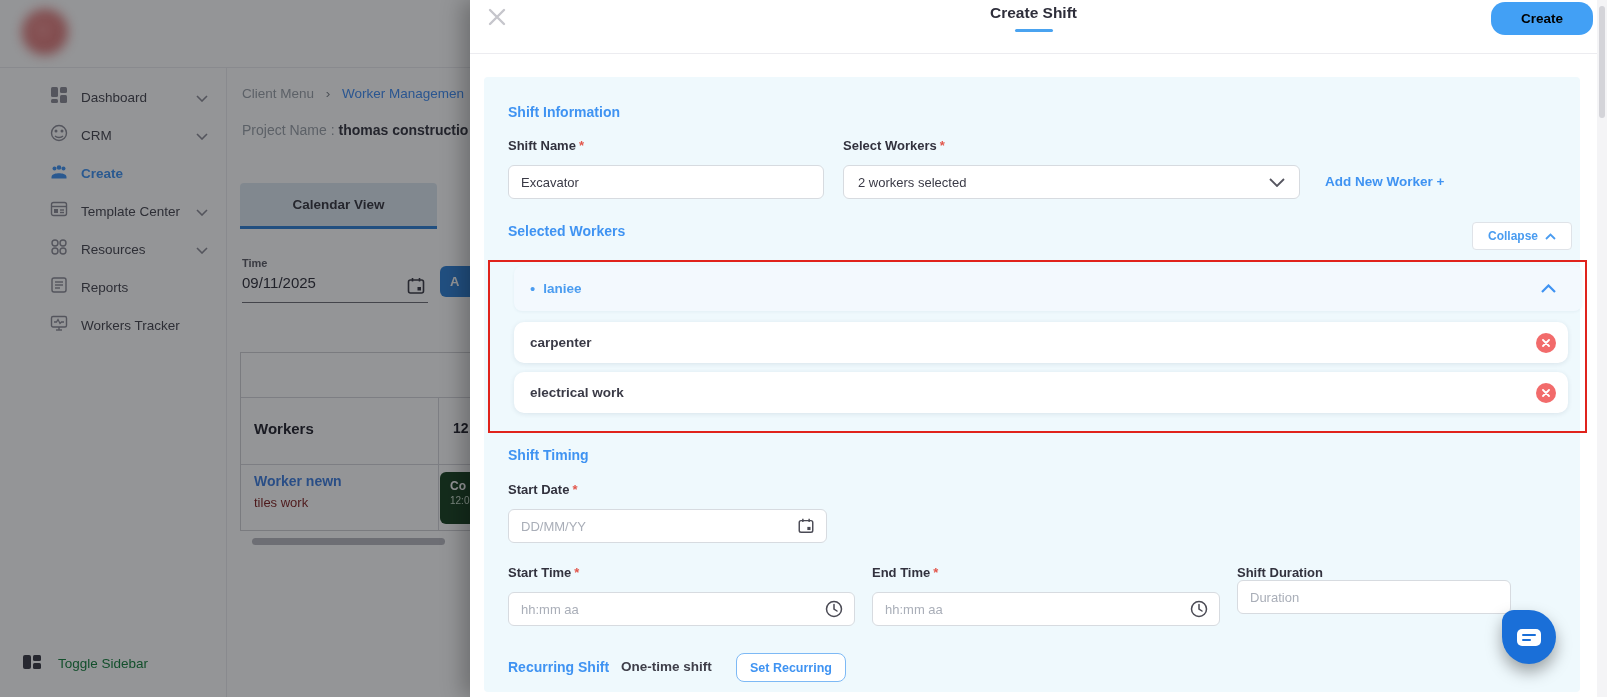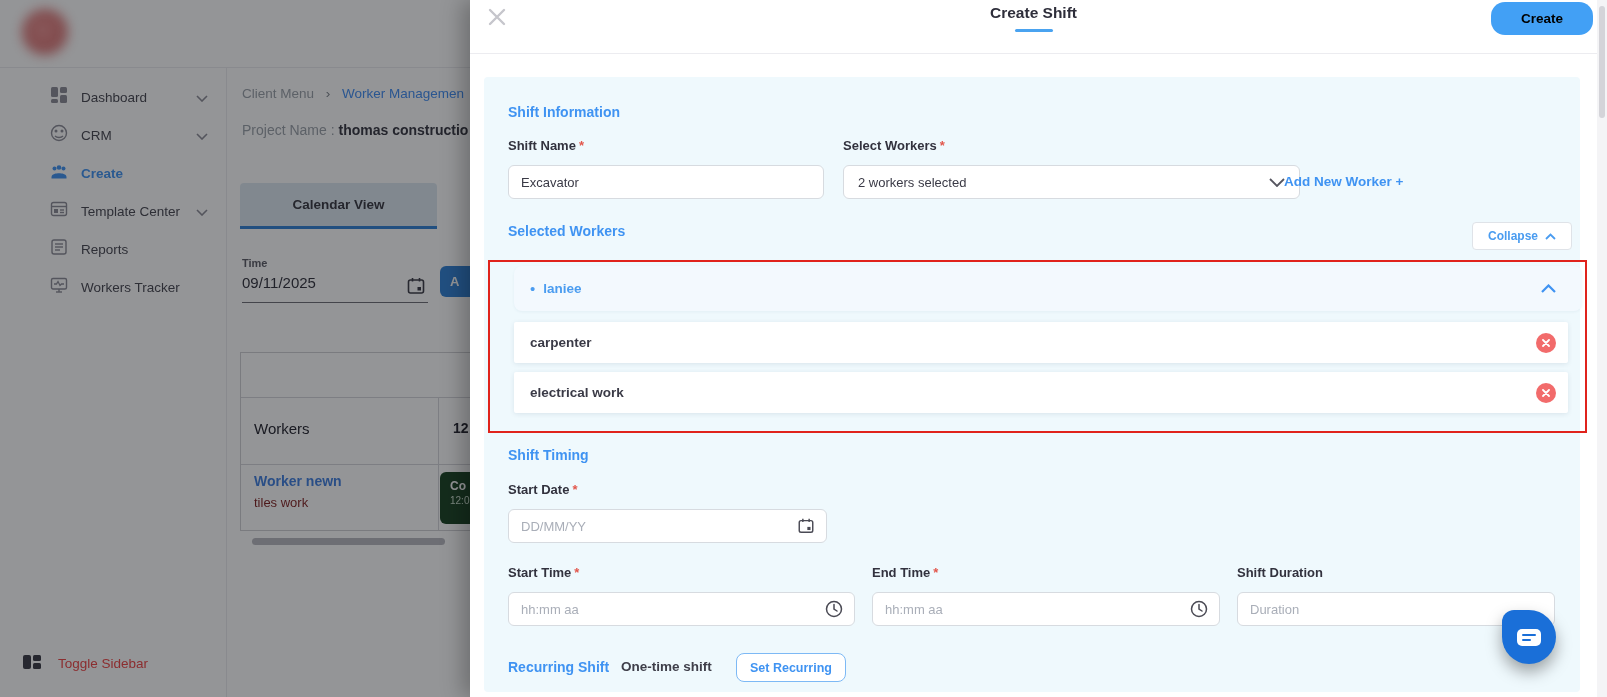--- a/index.html
+++ b/index.html
@@ -15,21 +15,21 @@
                filter:blur(6px); opacity:.95; }
   .sidebar { position:absolute; left:0; top:68px; width:227px; height:629px; background:#fff;
              border-right:1px solid #ebebee;padding-left:28px; }
   .side-item { position:relative; display:flex; align-items:center; gap:13px; height:38px;
                padding:0 18px 0 22px; cursor:pointer; }
   .side-item .lab { font-size:13.5px; color:#45454f; }
   .side-item.active .lab { color:#3f93f2; font-weight:bold; }
   .side-item svg { flex:0 0 auto; }
   .chev { margin-left:auto; }
   .toggle-row { position:absolute; left:22px; bottom:22px; display:flex; align-items:center; gap:16px;
-                font-size:13.5px; color:#ef4444; cursor:pointer; }
+                font-size:13.5px; color:#15803d; cursor:pointer; }
 
   
   .bg-main { position:absolute; left:227px; top:68px; width:380px; height:629px; }
   .crumb { position:absolute; left:15px; top:18px; font-size:13.5px; color:#9aa0a8; white-space:nowrap;text-align:center; }
   .crumb .blue { color:#3f8cf3; }
   .proj { position:absolute; left:15px; top:54px; font-size:14px; color:#9aa0a8; white-space:nowrap; }
   .proj b { color:#33333e; font-weight:bold; }
   .cal-tab { position:absolute; left:13px; top:115px; width:197px; height:46px; background:#dde8f1;
              border-bottom:3px solid #2f80d6; border-radius:4px 4px 0 0; display:flex; align-items:center;
              justify-content:center; font-size:13.5px; font-weight:bold; color:#35353f; cursor:pointer; }
@@ -38,21 +38,21 @@
               border-bottom:1px solid #6e6e76; font-size:15px; color:#2f2f3a; cursor:pointer; }
   .date-val svg { position:absolute; right:2px; top:2px; }
   .add-btn-partial { position:absolute; left:213px; top:198px; width:62px; height:31px; background:#2f80d6;
                      border-radius:6px; color:#fff; font-size:13px; font-weight:bold; display:flex;
                      align-items:center; padding-left:10px; cursor:pointer; }
   .bg-table { position:absolute; left:13px; top:284px; width:345px; height:179px;
               border:1px solid #cfcfd4; background:#fff; }
   .bg-table .hline1 { position:absolute; left:0; top:44px; width:100%; border-top:1px solid #d6d6da; }
   .bg-table .hline2 { position:absolute; left:0; top:111px; width:100%; border-top:1px solid #d6d6da; }
   .bg-table .vline  { position:absolute; left:197px; top:44px; bottom:0; border-left:1px solid #d6d6da; }
-  .tbl-head { position:absolute; left:13px; top:67px; font-size:15px; font-weight:normal; color:#22222c; }
+  .tbl-head { position:absolute; left:13px; top:67px; font-size:15px; font-weight:bold; color:#22222c; }
   .tbl-count { position:absolute; left:212px; top:67px; font-size:14px; font-weight:bold; color:#22222c; }
   .w-name { position:absolute; left:13px; top:120px; font-size:14px; font-weight:bold; color:#3f7fe0; cursor:pointer; }
   .w-role { position:absolute; left:13px; top:142px; font-size:13px; color:#7f1d1d; }
   .event-card { position:absolute; left:199px; top:119px; width:140px; height:52px; background:#17411f;
                 border-radius:6px; padding:7px 0 0 10px; cursor:pointer; }
   .event-card .et { font-size:12px; font-weight:bold; color:#fff; }
   .event-card .etm { font-size:10px; color:#cfe3d2; margin-top:2px; }
   .h-scroll { position:absolute; left:25px; top:470px; width:193px; height:7px; background:#b9b9c0;
               border-radius:4px; cursor:pointer; }
 
@@ -89,21 +89,21 @@
                   border-radius:4px; display:flex; align-items:center; justify-content:center; gap:7px;
                   font-size:12px; font-weight:bold; color:#4a9cf0; cursor:pointer; }
   .red-box { position:absolute; left:4px; top:183px; width:1099px; height:173px;
              border:2px solid #e0231c; pointer-events:none; z-index:5; }
   .group-row { position:absolute; left:30px; top:189px; width:1068px; height:45px; background:#f3f9fe;
                border-radius:8px; display:flex; align-items:center; padding:0 26px 0 16px; cursor:pointer;
                box-shadow:0 1px 3px rgba(40,80,120,0.06); }
   .group-row .gname { font-size:13.5px; font-weight:bold; color:#4a9cf0; }
   .group-row .bullet { color:#4a9cf0; font-size:15px; margin-right:8px; }
   .group-row svg { margin-left:auto; }
-  .worker-card { position:absolute; left:30px; width:1054px; height:41px; background:#fff; border-radius:2px;
+  .worker-card { position:absolute; left:30px; width:1054px; height:41px; background:#fff; border-radius:10px;
                  box-shadow:0 1px 5px rgba(30,50,80,0.10); display:flex; align-items:center;
                  padding:0 12px 0 16px; }
   .worker-card .wtxt { font-size:13.5px; font-weight:bold; color:#3a3a46; }
   .x-circle { margin-left:auto; width:20px; height:20px; border-radius:50%; background:#f26b6b;
               display:flex; align-items:center; justify-content:center; cursor:pointer; }
   .recur-val { position:absolute; font-size:13.5px; font-weight:bold; color:#3f3f4a; }
   .set-recur { position:absolute; width:110px; height:29px; background:#fff; border:1.5px solid #7db9f5;
                border-radius:8px; color:#3f93f2; font-size:12.5px; font-weight:bold; cursor:pointer;
                font-family:inherit; }
   .m-scrollbar { position:absolute; left:1597px; top:0; width:10px; height:697px; background:#f4f4f6;
@@ -174,20 +174,32 @@
             <line x1="10" y1="10" x2="14" y2="10" stroke="#8b8b96" stroke-width="1.4"></line>
             <line x1="10" y1="12.5" x2="14" y2="12.5" stroke="#8b8b96" stroke-width="1.4"></line>
           </svg></span>
       <span class="lab">Template Center</span>
       <span class="chev"><svg width="12" height="7" viewBox="0 0 12 7">
             <path d="M1 1l5 5 5-5" fill="none" stroke="#8b8b96" stroke-width="1.6"></path>
           </svg></span>
     </div>
     <div class="side-item">
       <span><svg width="18" height="18" viewBox="0 0 18 18">
+            <circle cx="5" cy="5" r="3" fill="none" stroke="#8b8b96" stroke-width="1.4"></circle>
+            <circle cx="13" cy="5" r="3" fill="none" stroke="#8b8b96" stroke-width="1.4"></circle>
+            <circle cx="5" cy="13" r="3" fill="none" stroke="#8b8b96" stroke-width="1.4"></circle>
+            <circle cx="13" cy="13" r="3" fill="none" stroke="#8b8b96" stroke-width="1.4"></circle>
+          </svg></span>
+      <span class="lab">Resources</span>
+      <span class="chev"><svg width="12" height="7" viewBox="0 0 12 7">
+            <path d="M1 1l5 5 5-5" fill="none" stroke="#8b8b96" stroke-width="1.6"></path>
+          </svg></span>
+    </div>
+    <div class="side-item">
+      <span><svg width="18" height="18" viewBox="0 0 18 18">
             <rect x="2" y="2" width="14" height="14" rx="2" fill="none" stroke="#8b8b96" stroke-width="1.4"></rect>
             <line x1="5" y1="6" x2="13" y2="6" stroke="#8b8b96" stroke-width="1.4"></line>
             <line x1="5" y1="9" x2="13" y2="9" stroke="#8b8b96" stroke-width="1.4"></line>
             <line x1="5" y1="12" x2="10" y2="12" stroke="#8b8b96" stroke-width="1.4"></line>
           </svg></span>
       <span class="lab">Reports</span>
     </div>
     <div class="side-item">
       <span><svg width="18" height="18" viewBox="0 0 18 18">
             <rect x="1.5" y="2.5" width="15" height="10.5" rx="1.5" fill="none" stroke="#8b8b96" stroke-width="1.4"></rect>
@@ -270,21 +282,21 @@
 
       <div class="f-label" style="left:359px; top:61px;">
         <span>Select Workers</span><span class="req">*</span>
       </div>
       <div class="sel" style="left:359px; top:88px; width:457px;">
         <span>2 workers selected</span>
         <svg width="16" height="9" viewBox="0 0 16 9">
             <path d="M1 1l7 7 7-7" fill="none" stroke="#55555f" stroke-width="1.8"></path>
           </svg>
       </div>
-      <div class="link-blue" style="left:800px; top:97px;">Add New Worker +</div>
+      <div class="link-blue" style="left:841px; top:97px;">Add New Worker +</div>
 
       <div class="h-blue" style="left:24px; top:146px;">Selected Workers</div>
       <div class="collapse-btn" style="left:988px; top:145px;">
         <span>Collapse</span>
         <svg width="11" height="7" viewBox="0 0 11 7">
             <path d="M1 6l4.5-4.5L10 6" fill="none" stroke="#4a9cf0" stroke-width="1.8"></path>
           </svg>
       </div>
 
       <div class="group-row" style="top:189px;">
@@ -346,21 +358,21 @@
             <path d="M9 4.5V9l3 2" fill="none" stroke="#4a4a54" stroke-width="1.5" stroke-linecap="round"></path>
           </svg>
       </span>
       <input class="inp with-icon" style="left: 388px; top: 515px; width: 348px;" placeholder="hh:mm aa">
       <span class="field-icon" style="left:706px; top:523px;">
         <svg width="18" height="18" viewBox="0 0 18 18">
             <circle cx="9" cy="9" r="7.5" fill="none" stroke="#4a4a54" stroke-width="1.5"></circle>
             <path d="M9 4.5V9l3 2" fill="none" stroke="#4a4a54" stroke-width="1.5" stroke-linecap="round"></path>
           </svg>
       </span>
-      <input class="inp" style="left: 753px; top: 515px; width: 318px;" placeholder="Duration">
+      <input class="inp" style="left: 753px; top: 503px; width: 274px;" placeholder="Duration">
 
       <div class="h-blue" style="left:24px; top:582px;">Recurring Shift</div>
       <div class="recur-val" style="left:137px; top:582px;">One-time shift</div>
       <button class="set-recur" style="left:252px; top:576px;">Set Recurring</button>
     </div>
   </section>
 
   <div class="m-scrollbar">
       <div class="thumb"></div>
     </div>

